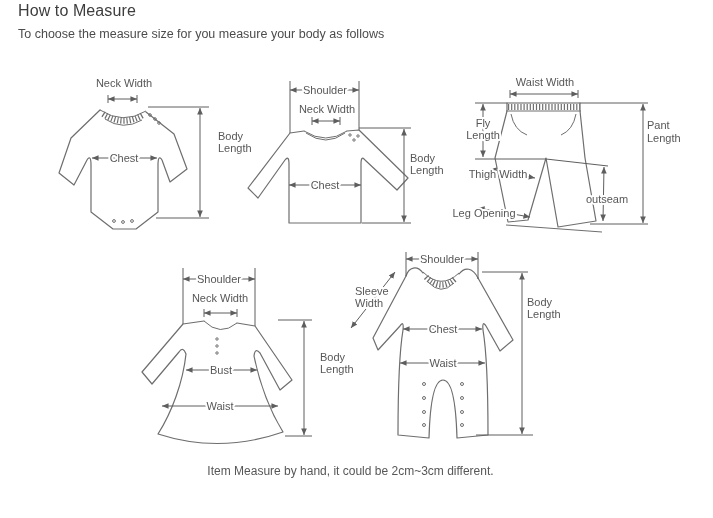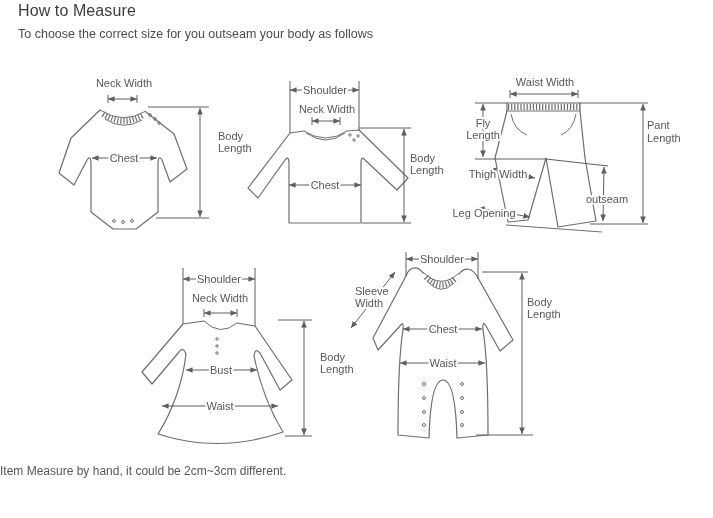--- a/index.html
+++ b/index.html
@@ -5,40 +5,40 @@
   :root{
     --title:#3d3d3d; --subtitle:#4c4c4c; --text:#575757;
     --line:#6e6e6e; --measure:#5e5e5e; --background:#ffffff;
   }
   *{margin:0;padding:0;box-sizing:border-box;}
   html,body{width:713px;height:518px;}
   body{background:var(--background);font-family:"Liberation Sans",sans-serif;position:relative;overflow:hidden;}
   .stage{position:absolute;left:0;top:0;width:713px;height:518px;padding-left:24px;}
   .title{position:absolute;left:18px;top:2px;font-size:16px;font-weight:400;color:var(--title);letter-spacing:.1px;}
   .subtitle{position:absolute;left:18px;top:27px;font-size:12.5px;color:var(--subtitle);}
-  .footer{position:absolute;left:0;right:12px;top:464px;font-size:12px;color:var(--text);}
+  .footer{position:absolute;left:0;right:12px;top:464px;text-align:center;font-size:12px;color:var(--text);}
   svg.diagram{position:absolute;overflow:visible;}
   .outline{fill:none;stroke:var(--line);stroke-width:1.2;stroke-linejoin:round;stroke-linecap:round;}
   .thin{fill:none;stroke:var(--line);stroke-width:1;}
   .rib{fill:none;stroke:var(--line);stroke-width:6;stroke-dasharray:1.2 1.9;}
   .ext{stroke:var(--measure);stroke-width:1;fill:none;}
   .arrow{stroke:var(--measure);stroke-width:1;fill:none;}
   .dot{fill:none;stroke:var(--line);stroke-width:1;}
   .mhead{fill:var(--measure);stroke:none;}
   .lbl{font-family:"Liberation Sans",sans-serif;font-size:11px;fill:var(--text);
        paint-order:stroke;stroke:#fff;stroke-width:4px;stroke-linejoin:round;}
   .mid{text-anchor:middle;}
 </style>
 </head>
 <body>
 
 <div class="stage">
 
   <div class="title">How to Measure</div>
-  <div class="subtitle">To choose the correct size for you outseam your body as follows</div>
+  <div class="subtitle">To choose the measure size for you measure your body as follows</div>
 
   <svg class="diagram" style="left:58px;top:72px;" width="205" height="170" viewBox="0 0 205 170">
     <defs>
       <marker id="ah" viewBox="0 0 8 8" refX="7" refY="4" markerWidth="7.5" markerHeight="7.5" orient="auto-start-reverse" markerUnits="userSpaceOnUse">
         <path d="M0,1 L7,4 L0,7 Z" class="mhead"></path>
       </marker>
     </defs>
     <g>
       <path class="outline" d="M42,38 L13,66 L1,101 L16,113 L29,88 Q33,82 33,93 L33,140 L55,157 L78,157 L100,140 L100,93 Q100,82 104,88 L112,110 L129,97 L116,62 L88,40"></path>
       <path class="thin" d="M42,38 Q65,53 88,39"></path>

